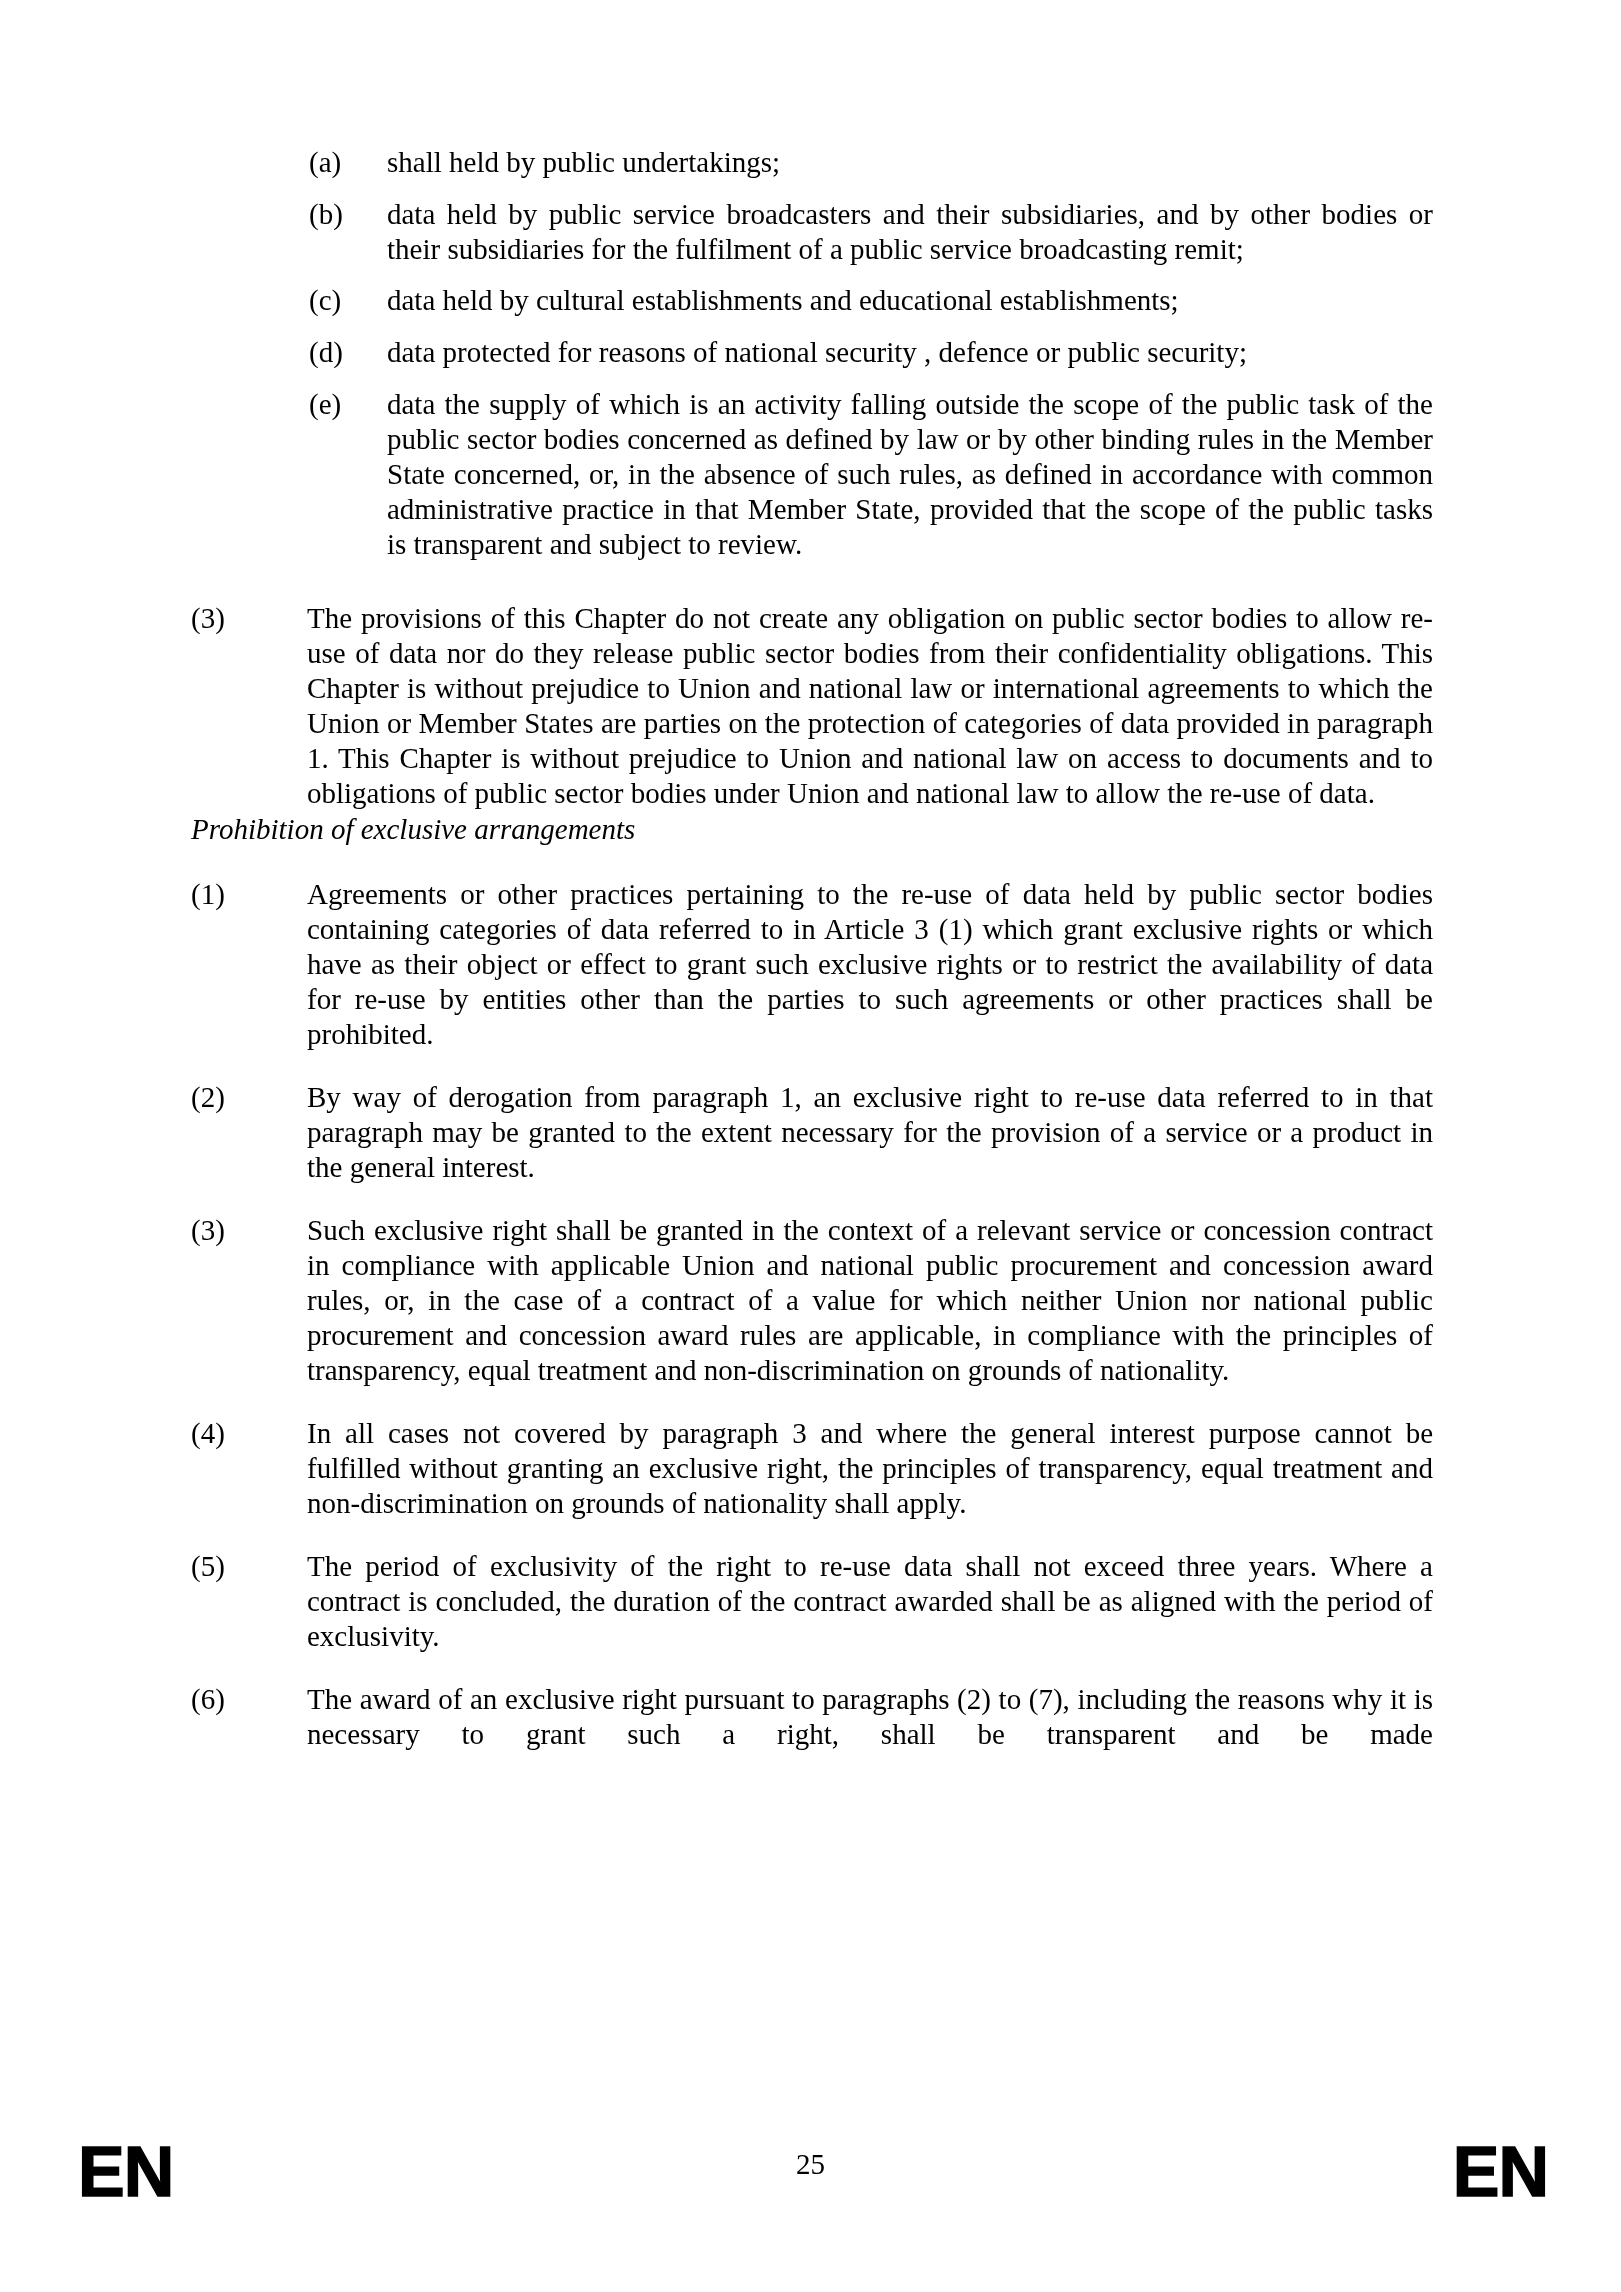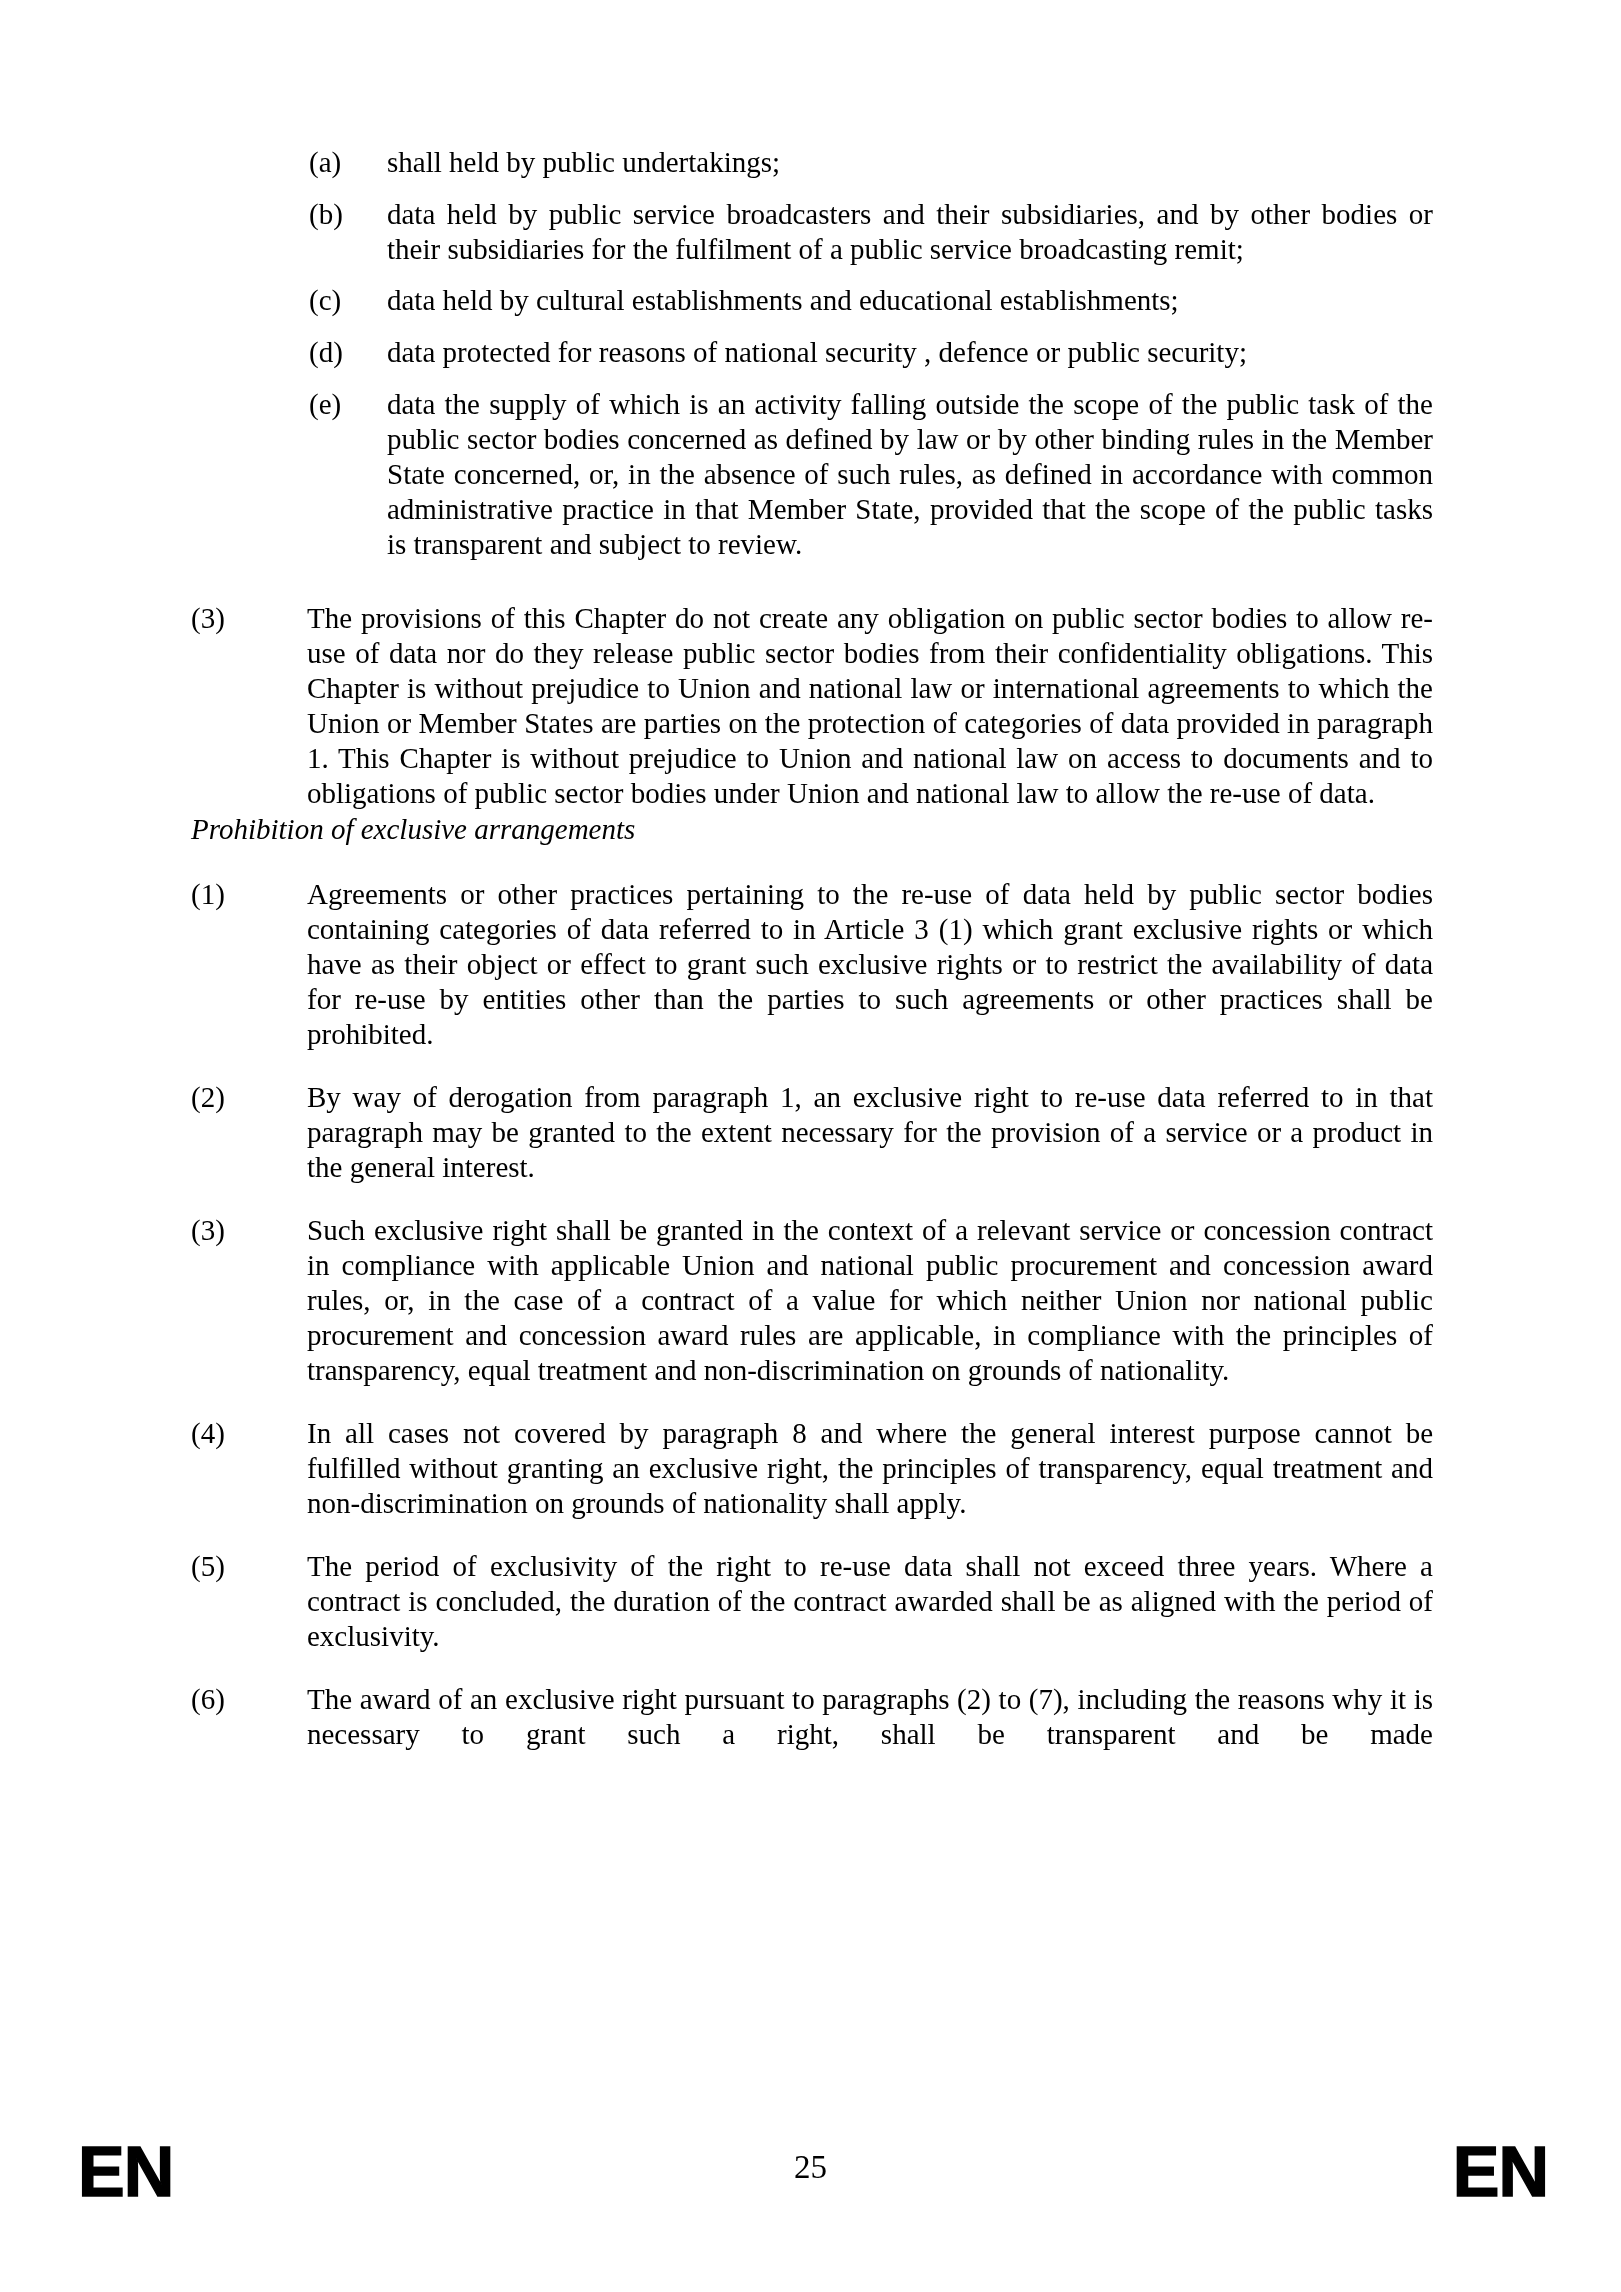--- a/index.html
+++ b/index.html
@@ -55,21 +55,21 @@
     letter-spacing: -1px;
     -webkit-text-stroke: 1.5px #000;
   }
   .footer-lang.left  { left: 78px; }
   .footer-lang.right { right: 73px; }
   .page-number {
     position: absolute;
     top: 2149px;
     left: 0; width: 100%;
     text-align: center;
-    font-size: 33px;
+    font-size: 29px;
     line-height: 1.1;
   }
 </style>
 </head>
 <body>
 
 <main class="content">
 
   <div class="para lettered">
     <span class="marker">(a)</span>
@@ -106,21 +106,21 @@
   <div class="para numbered">
     <span class="marker">(2)</span>
     <span class="body">By way of derogation from paragraph 1, an exclusive right to re-use data referred to in that paragraph may be granted to the extent necessary for the provision of a service or a product in the general interest.</span>
   </div>
   <div class="para numbered">
     <span class="marker">(3)</span>
     <span class="body">Such exclusive right shall be granted in the context of a relevant service or concession contract in compliance with applicable Union and national public procurement and concession award rules, or, in the case of a contract of a value for which neither Union nor national public procurement and concession award rules are applicable, in compliance with the principles of transparency, equal treatment and non-discrimination on grounds of nationality.</span>
   </div>
   <div class="para numbered">
     <span class="marker">(4)</span>
-    <span class="body">In all cases not covered by paragraph 8 and where the general interest purpose cannot be fulfilled without granting an exclusive right, the principles of transparency, equal treatment and non-discrimination on grounds of nationality shall apply.</span>
+    <span class="body">In all cases not covered by paragraph 3 and where the general interest purpose cannot be fulfilled without granting an exclusive right, the principles of transparency, equal treatment and non-discrimination on grounds of nationality shall apply.</span>
   </div>
   <div class="para numbered">
     <span class="marker">(5)</span>
     <span class="body">The period of exclusivity of the right to re-use data shall not exceed three years. Where a contract is concluded, the duration of the contract awarded shall be as aligned with the period of exclusivity.</span>
   </div>
   <div class="para numbered justify-last">
     <span class="marker">(6)</span>
     <span class="body">The award of an exclusive right pursuant to paragraphs (2) to (7), including the reasons why it is necessary to grant such a right, shall be transparent and be made</span>
   </div>
 

